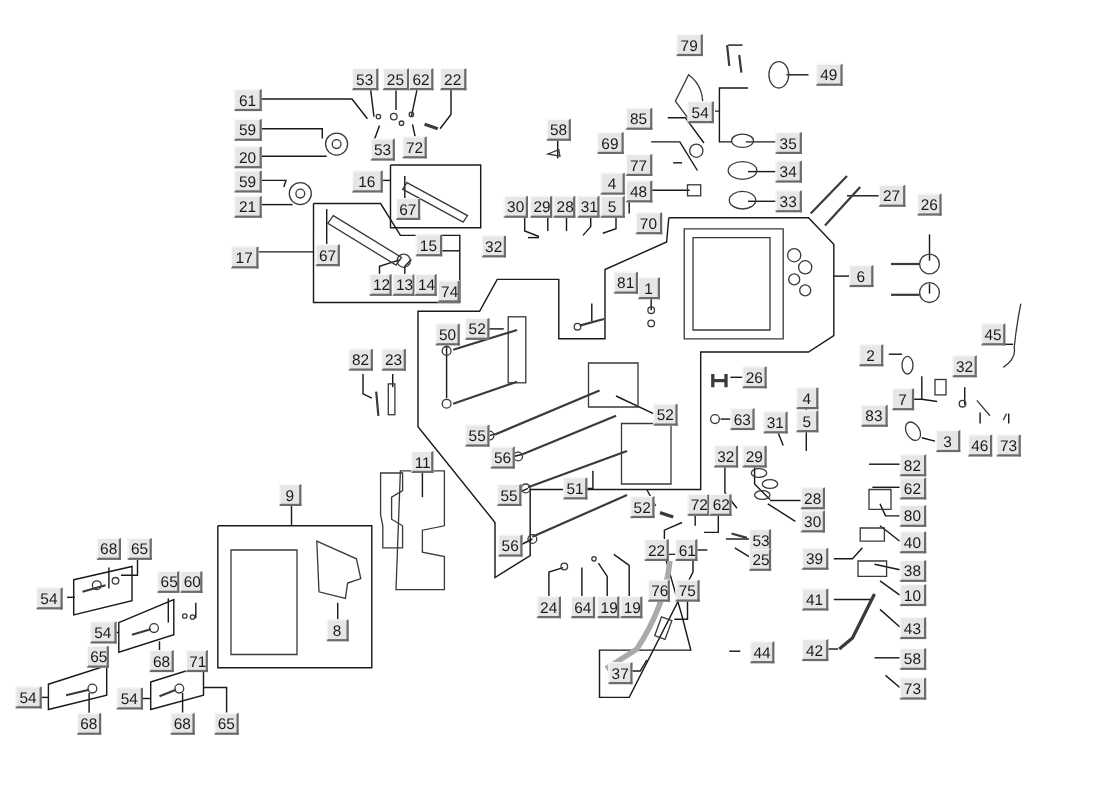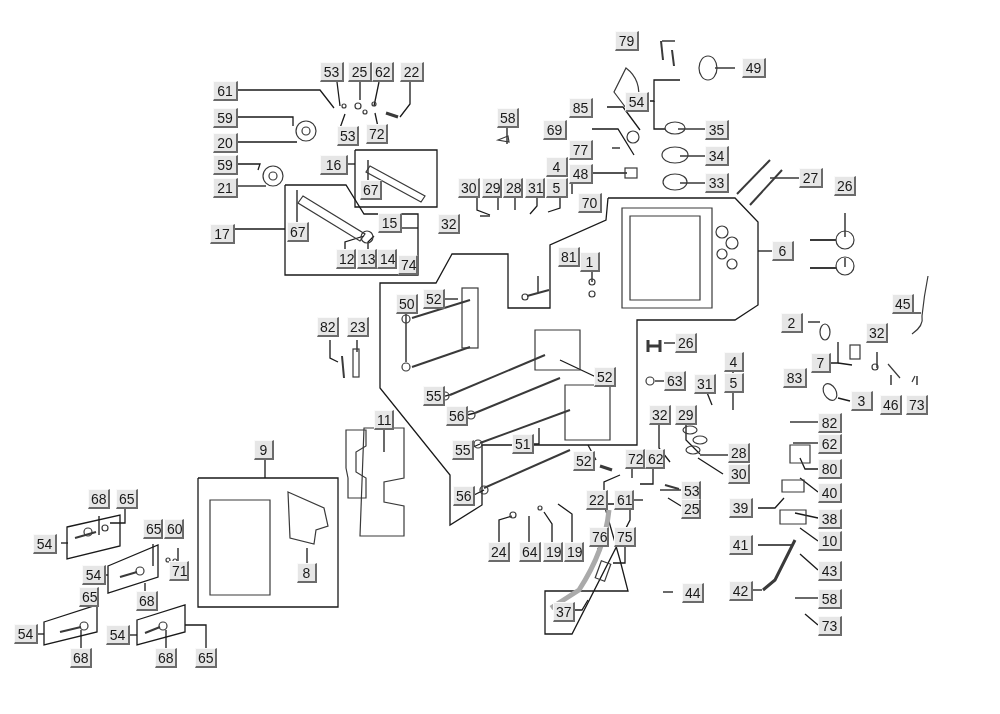--- a/index.html
+++ b/index.html
@@ -340,21 +340,21 @@
 <div class="lbl" style="left:818px;top:561px;width:24px">43</div>
 <div class="lbl" style="left:729px;top:581px;width:24px">42</div>
 <div class="lbl" style="left:818px;top:589px;width:24px">58</div>
 <div class="lbl" style="left:818px;top:616px;width:24px">73</div>
 <div class="lbl" style="left:88px;top:489px;width:22px">68</div>
 <div class="lbl" style="left:116px;top:489px;width:22px">65</div>
 <div class="lbl" style="left:33px;top:534px;width:24px">54</div>
 <div class="lbl" style="left:143px;top:519px;width:20px">65</div>
 <div class="lbl" style="left:164px;top:519px;width:20px">60</div>
 <div class="lbl" style="left:82px;top:565px;width:24px">54</div>
-<div class="lbl" style="left:169px;top:561px;width:20px">71</div>
+<div class="lbl" style="left:169px;top:591px;width:20px">71</div>
 <div class="lbl" style="left:136px;top:591px;width:22px">68</div>
 <div class="lbl" style="left:79px;top:587px;width:20px">65</div>
 <div class="lbl" style="left:14px;top:624px;width:24px">54</div>
 <div class="lbl" style="left:70px;top:648px;width:22px">68</div>
 <div class="lbl" style="left:106px;top:625px;width:24px">54</div>
 <div class="lbl" style="left:155px;top:648px;width:22px">68</div>
 <div class="lbl" style="left:195px;top:648px;width:22px">65</div>
 </div>
 
 </body></html>

